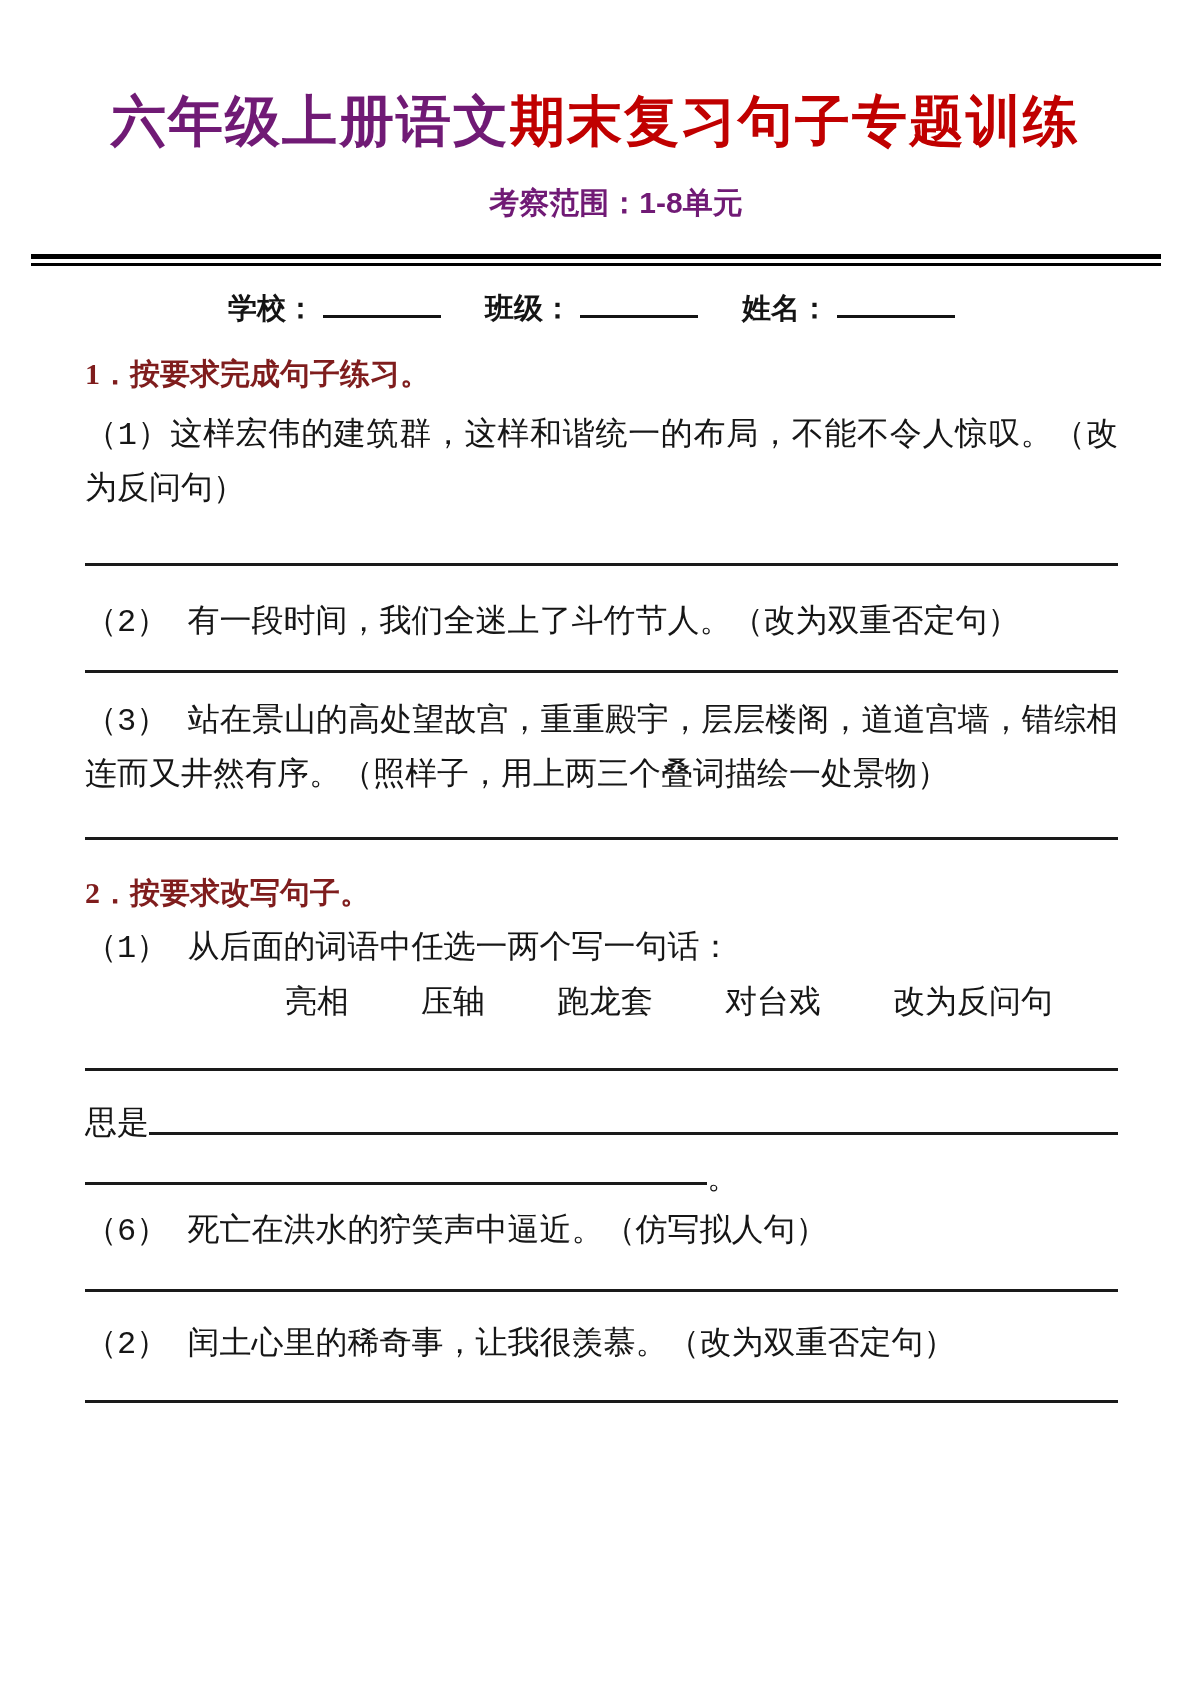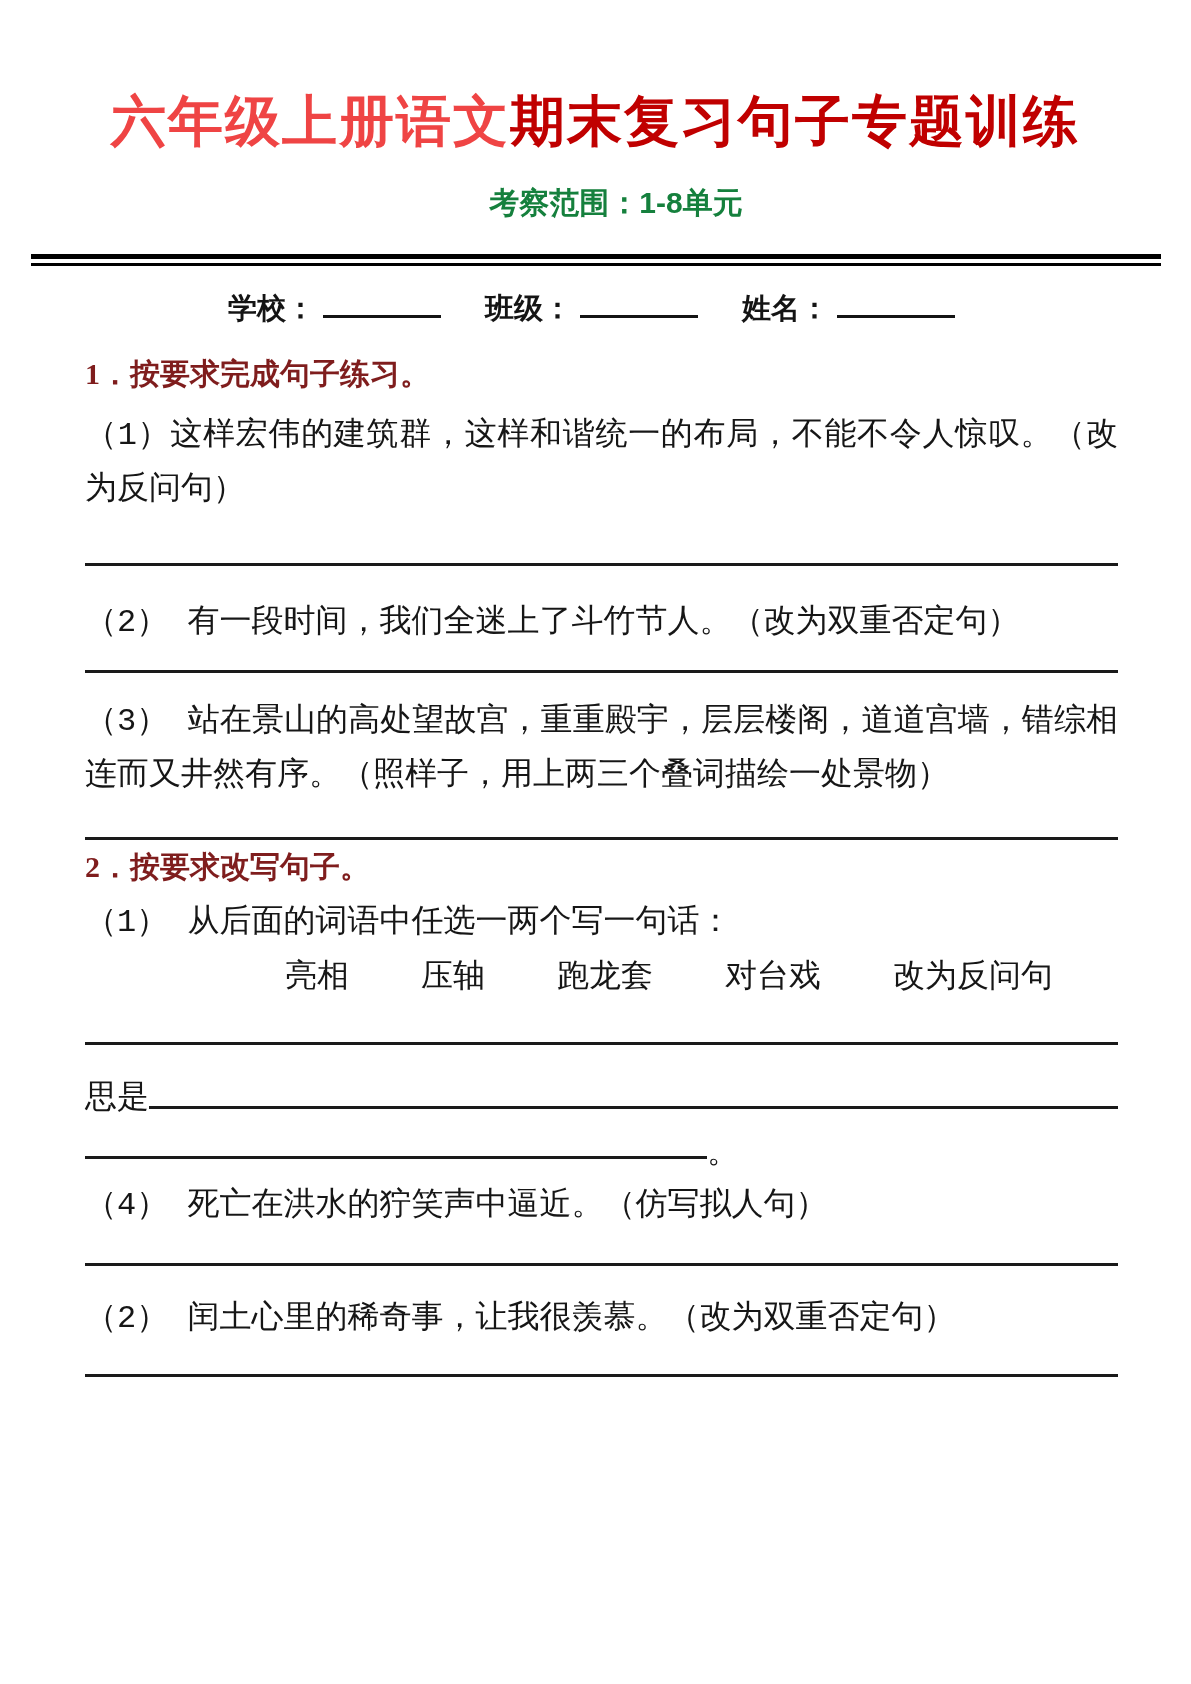--- a/index.html
+++ b/index.html
@@ -19,31 +19,31 @@
   .doc-title {
     margin-top: 88px;
     text-align: center;
     font-family: "Liberation Sans", "DejaVu Sans", sans-serif;
     font-weight: bold;
     font-size: 55px;
     line-height: 66px;
     letter-spacing: 2px;
     white-space: nowrap;
   }
-  .doc-title .t-black { color: #ef4444; }
+  .doc-title .t-black { color: #701a75; }
   .doc-title .t-red   { color: #c00000; }
 
   .doc-subtitle {
     margin-top: 30px;
     text-align: center;
     font-family: "Liberation Sans", "DejaVu Sans", sans-serif;
     font-weight: bold;
     font-size: 30px;
     line-height: 38px;
-    color: #15803d;
+    color: #701a75;
     padding-left: 41px;
   }
 
   .rule-double {
     margin: 32px auto 0 auto;
     width: 1130px;
     height: 12px;
     border-top: 5px solid #000000;
     border-bottom: 3px solid #000000;
   }
@@ -158,21 +158,21 @@
 
     <p class="question" style="margin-top:14px">（1）这样宏伟的建筑群，这样和谐统一的布局，不能不令人惊叹。（改为反问句）</p>
     <div class="answer-line" style="margin-top:46px"></div>
 
     <p class="question" style="margin-top:30px">（2） 有一段时间，我们全迷上了斗竹节人。（改为双重否定句）</p>
     <div class="answer-line" style="margin-top:20px"></div>
 
     <p class="question" style="margin-top:22px">（3） 站在景山的高处望故宫，重重殿宇，层层楼阁，道道宫墙，错综相连而又井然有序。（照样子，用上两三个叠词描绘一处景物）</p>
     <div class="answer-line" style="margin-top:34px"></div>
 
-    <h2 class="section-heading" style="margin-top:6px">2．按要求改写句子。</h2>
+    <h2 class="section-heading" style="margin-top:32px">2．按要求改写句子。</h2>
 
     <p class="question" style="margin-top:8px">（1） 从后面的词语中任选一两个写一句话：</p>
 
     <div class="word-list" style="margin-top:2px">
       <span>亮相</span>
       <span>压轴</span>
       <span>跑龙套</span>
       <span>对台戏</span>
       <span>改为反问句</span>
     </div>
@@ -183,21 +183,21 @@
         <span>思是</span>
         <span class="fill-line"></span>
       </div>
       <div class="end-row" style="margin-top:10px">
         <span class="fixed-line"></span>
         <span>。</span>
       </div>
     </div>
 
 
-    <p class="question" style="margin-top:8px">（4） 死亡在洪水的狞笑声中逼近。（仿写拟人句）</p>
+    <p class="question" style="margin-top:8px">（6） 死亡在洪水的狞笑声中逼近。（仿写拟人句）</p>
     <div class="answer-line" style="margin-top:30px"></div>
 
     <p class="question" style="margin-top:26px">（2） 闰土心里的稀奇事，让我很羡慕。（改为双重否定句）</p>
     <div class="answer-line" style="margin-top:28px"></div>
 
 
   </div>
 
 
 </div>

